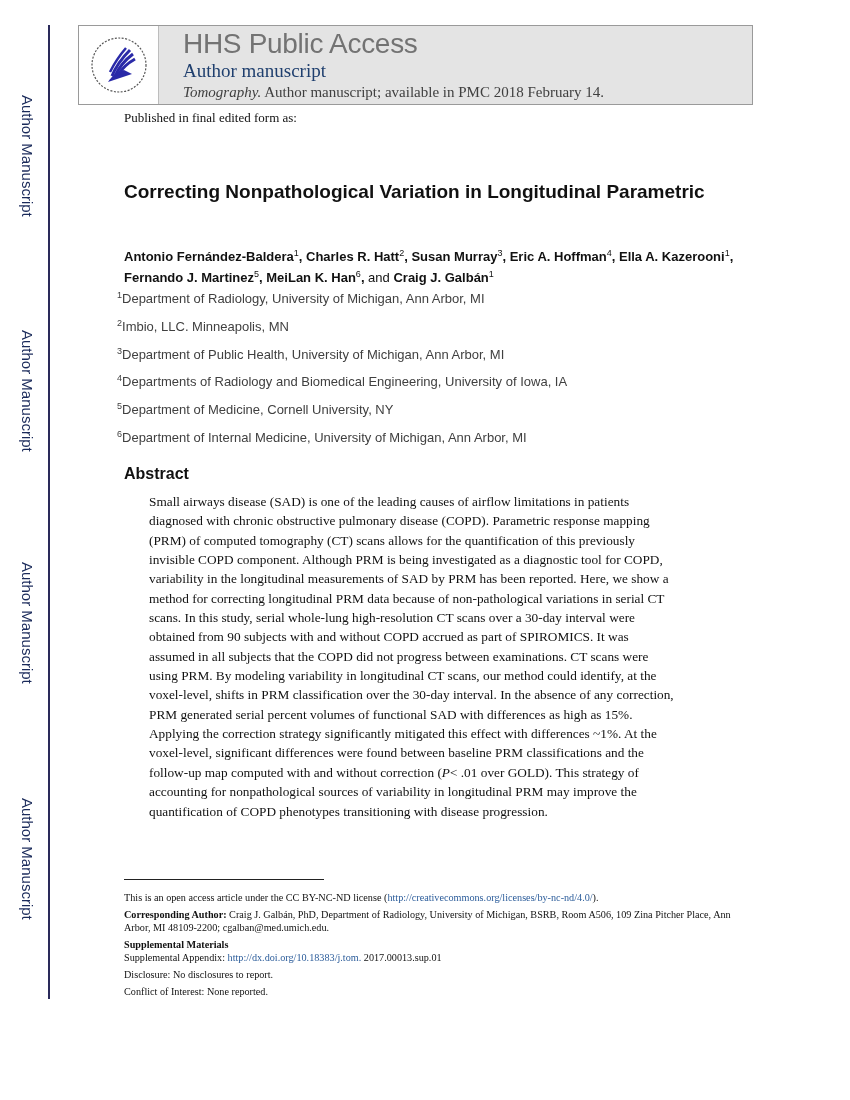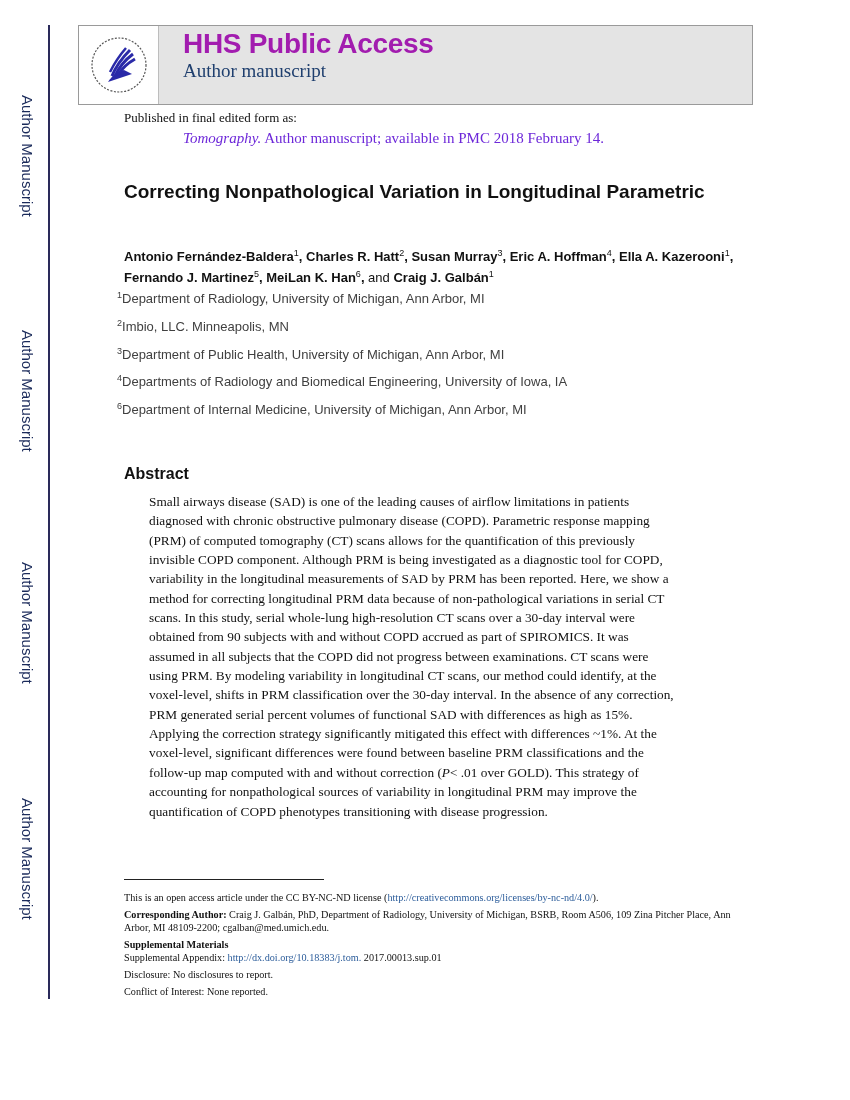--- a/index.html
+++ b/index.html
@@ -22,27 +22,27 @@
     .hhs-box {
       position: absolute; left: 78px; top: 25px; width: 675px; height: 80px;
       border: 1px solid #9a9a9a; background: #e4e4e4; display: flex;
     }
     .hhs-logo-cell {
       width: 80px; height: 78px; background: #ffffff; border-right: 1px solid #bdbdbd;
       display: flex; align-items: center; justify-content: center;
     }
     .hhs-text-cell { padding: 2px 0 0 24px; }
     .hhs-title {
-      font-family: "Liberation Sans", sans-serif; font-weight: bold; font-size: 28px;
-      color: #a21caf; line-height: 32px; letter-spacing: -0.3px;
+      font-family: "Liberation Sans", sans-serif; font-weight: normal; font-size: 28px;
+      color: #737373; line-height: 32px; letter-spacing: -0.3px;
     }
     .hhs-sub {
       font-size: 19px; color: #1f3f6e; line-height: 22px; margin-top: 0px;
     }
-    .hhs-avail { font-size: 15px; color: #6d28d9; line-height: 20px; margin-top: 46px; }
+    .hhs-avail { font-size: 15px; color: #404040; line-height: 20px; }
     .hhs-avail i { font-style: italic; }
 
     .published {
       position: absolute; left: 124px; top: 110px; font-size: 13px; line-height: 15px;
     }
     .published .cite { padding-left: 11px; }
     .published i { font-style: italic; }
 
     .paper-title {
       position: absolute; left: 124px; top: 178px; width: 640px;
@@ -129,20 +129,21 @@
   <span>MeiLan K. Han</span><sup>6</sup>,
   <span class="and">and</span>
   <span>Craig J. Galbán</span><sup>1</sup>
 </div>
 
 <div class="affils">
   <div class="affil"><sup>1</sup><span>Department of Radiology, University of Michigan, Ann Arbor, MI</span></div>
   <div class="affil"><sup>2</sup><span>Imbio, LLC. Minneapolis, MN</span></div>
   <div class="affil"><sup>3</sup><span>Department of Public Health, University of Michigan, Ann Arbor, MI</span></div>
   <div class="affil"><sup>4</sup><span>Departments of Radiology and Biomedical Engineering, University of Iowa, IA</span></div>
+  <div class="affil"><sup>5</sup><span>Department of Medicine, Cornell University, NY</span></div>
   <div class="affil"><sup>6</sup><span>Department of Internal Medicine, University of Michigan, Ann Arbor, MI</span></div>
 </div>
 
 <div class="abstract-head">Abstract</div>
 <div class="abstract-body">
   <div>Small airways disease (SAD) is one of the leading causes of airflow limitations in patients</div>
   <div>diagnosed with chronic obstructive pulmonary disease (COPD). Parametric response mapping</div>
   <div>(PRM) of computed tomography (CT) scans allows for the quantification of this previously</div>
   <div>invisible COPD component. Although PRM is being investigated as a diagnostic tool for COPD,</div>
   <div>variability in the longitudinal measurements of SAD by PRM has been reported. Here, we show a</div>

